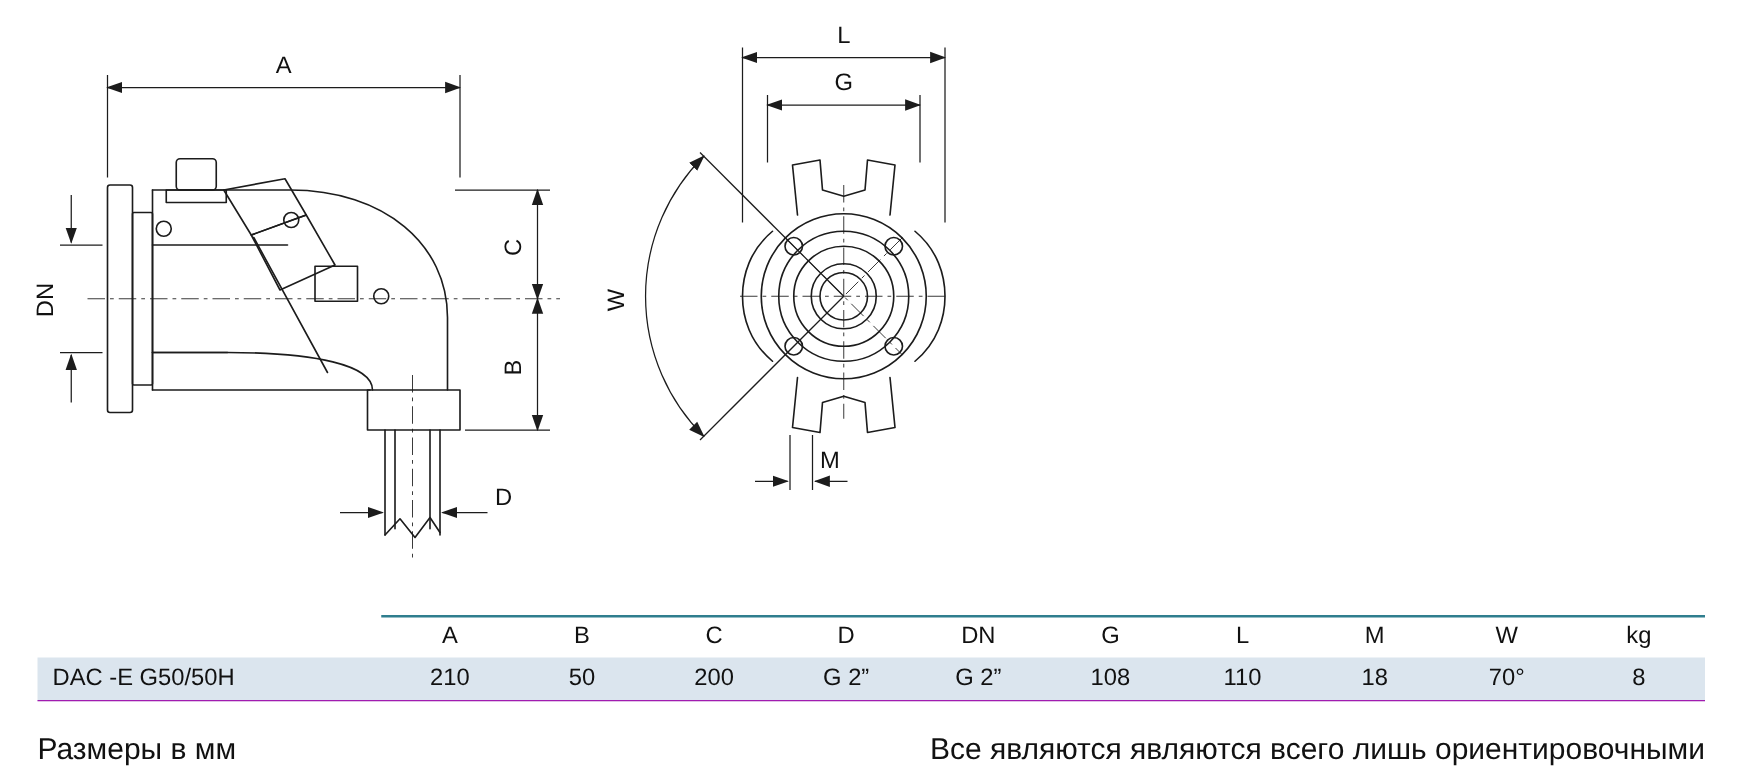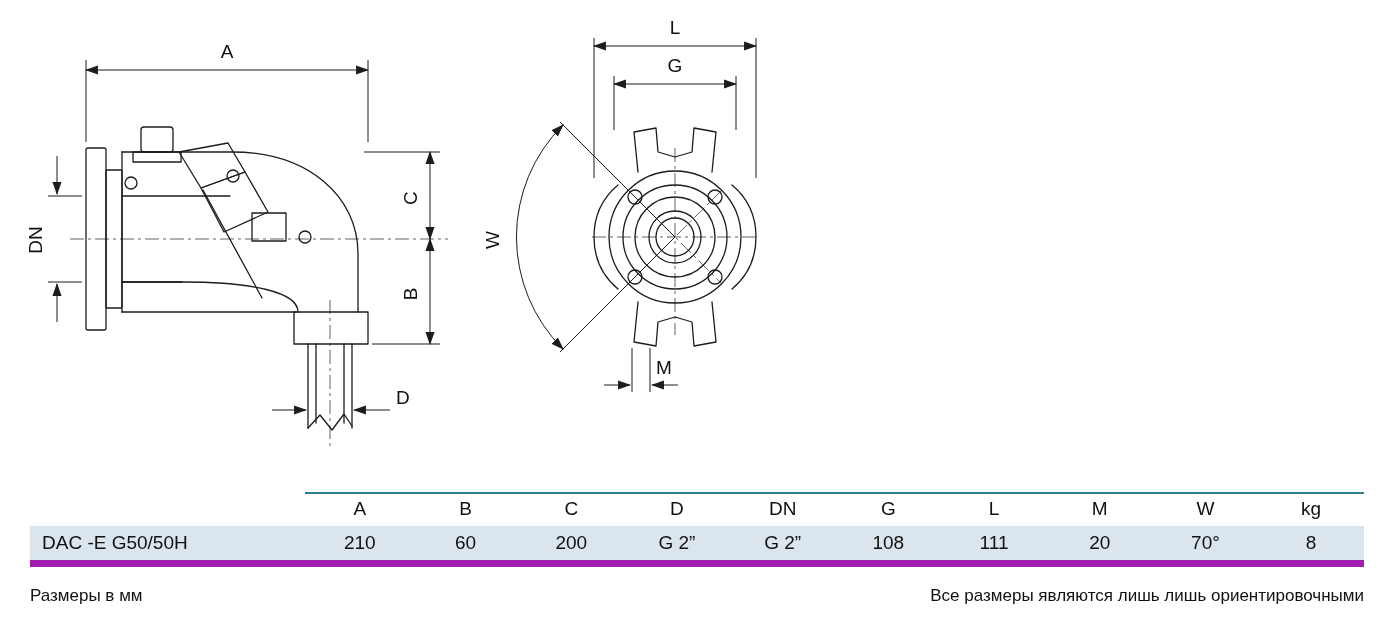--- a/index.html
+++ b/index.html
@@ -15,22 +15,22 @@
   svg{display:block;}
   svg .ln{stroke:#1c1c1c;stroke-width:1.3;fill:none;stroke-linejoin:round;stroke-linecap:round;}
   svg .dim{stroke:#1c1c1c;stroke-width:1;fill:none;}
   svg .cl{stroke:#3a3a3a;stroke-width:0.8;fill:none;stroke-dasharray:14 4 3 4;}
   svg text{font:19px "Liberation Sans","DejaVu Sans",sans-serif;fill:#111;}
   .dim-table{position:absolute;left:30px;right:30px;top:492px;}
   .accent-rule{position:absolute;left:275px;right:0;top:0;height:2px;background:var(--accent-rule);}
   .trow{display:grid;grid-template-columns:277px repeat(10,1fr);align-items:center;height:34px;font-size:19px;}
   .trow .cell{text-align:center;}
   .trow .rowhead{text-align:left;padding-left:12px;}
-  .trow.tbody{background:var(--row-bg);border-bottom:7px solid #a21caf;}
-  .footer{position:absolute;left:30px;right:30px;top:586px;display:flex;justify-content:space-between;font-size:17px;}
+  .trow.tbody{background:var(--row-bg);border-bottom:1px solid #a21caf;}
+  .footer{position:absolute;left:30px;right:30px;top:586px;display:flex;justify-content:space-between;font-size:24px;}
 </style>
 </head>
 <body>
 
 <div class="sheet">
 
   <svg width="900" height="470" viewBox="0 0 900 470">
     <defs>
       <marker id="arr" viewBox="0 0 12 10" refX="11" refY="5" markerWidth="13" markerHeight="11" orient="auto-start-reverse" markerUnits="userSpaceOnUse">
         <path d="M12 5 L0 0.8 L0 9.2 Z" fill="#1c1c1c"></path>
@@ -173,30 +173,30 @@
       <div class="cell">DN</div>
       <div class="cell">G</div>
       <div class="cell">L</div>
       <div class="cell">M</div>
       <div class="cell">W</div>
       <div class="cell">kg</div>
     </div>
     <div class="trow tbody">
       <div class="cell rowhead">DAC -E G50/50H</div>
       <div class="cell">210</div>
-      <div class="cell">60</div>
+      <div class="cell">50</div>
       <div class="cell">200</div>
       <div class="cell">G 2”</div>
       <div class="cell">G 2”</div>
       <div class="cell">108</div>
-      <div class="cell">111</div>
-      <div class="cell">20</div>
+      <div class="cell">110</div>
+      <div class="cell">18</div>
       <div class="cell">70°</div>
       <div class="cell">8</div>
     </div>
   </div>
 
   <div class="footer">
     <span>Размеры в мм</span>
-    <span>Все размеры являются лишь лишь ориентировочными</span>
+    <span>Все являются являются всего лишь ориентировочными</span>
   </div>
 
 </div>
 
 </body></html>

